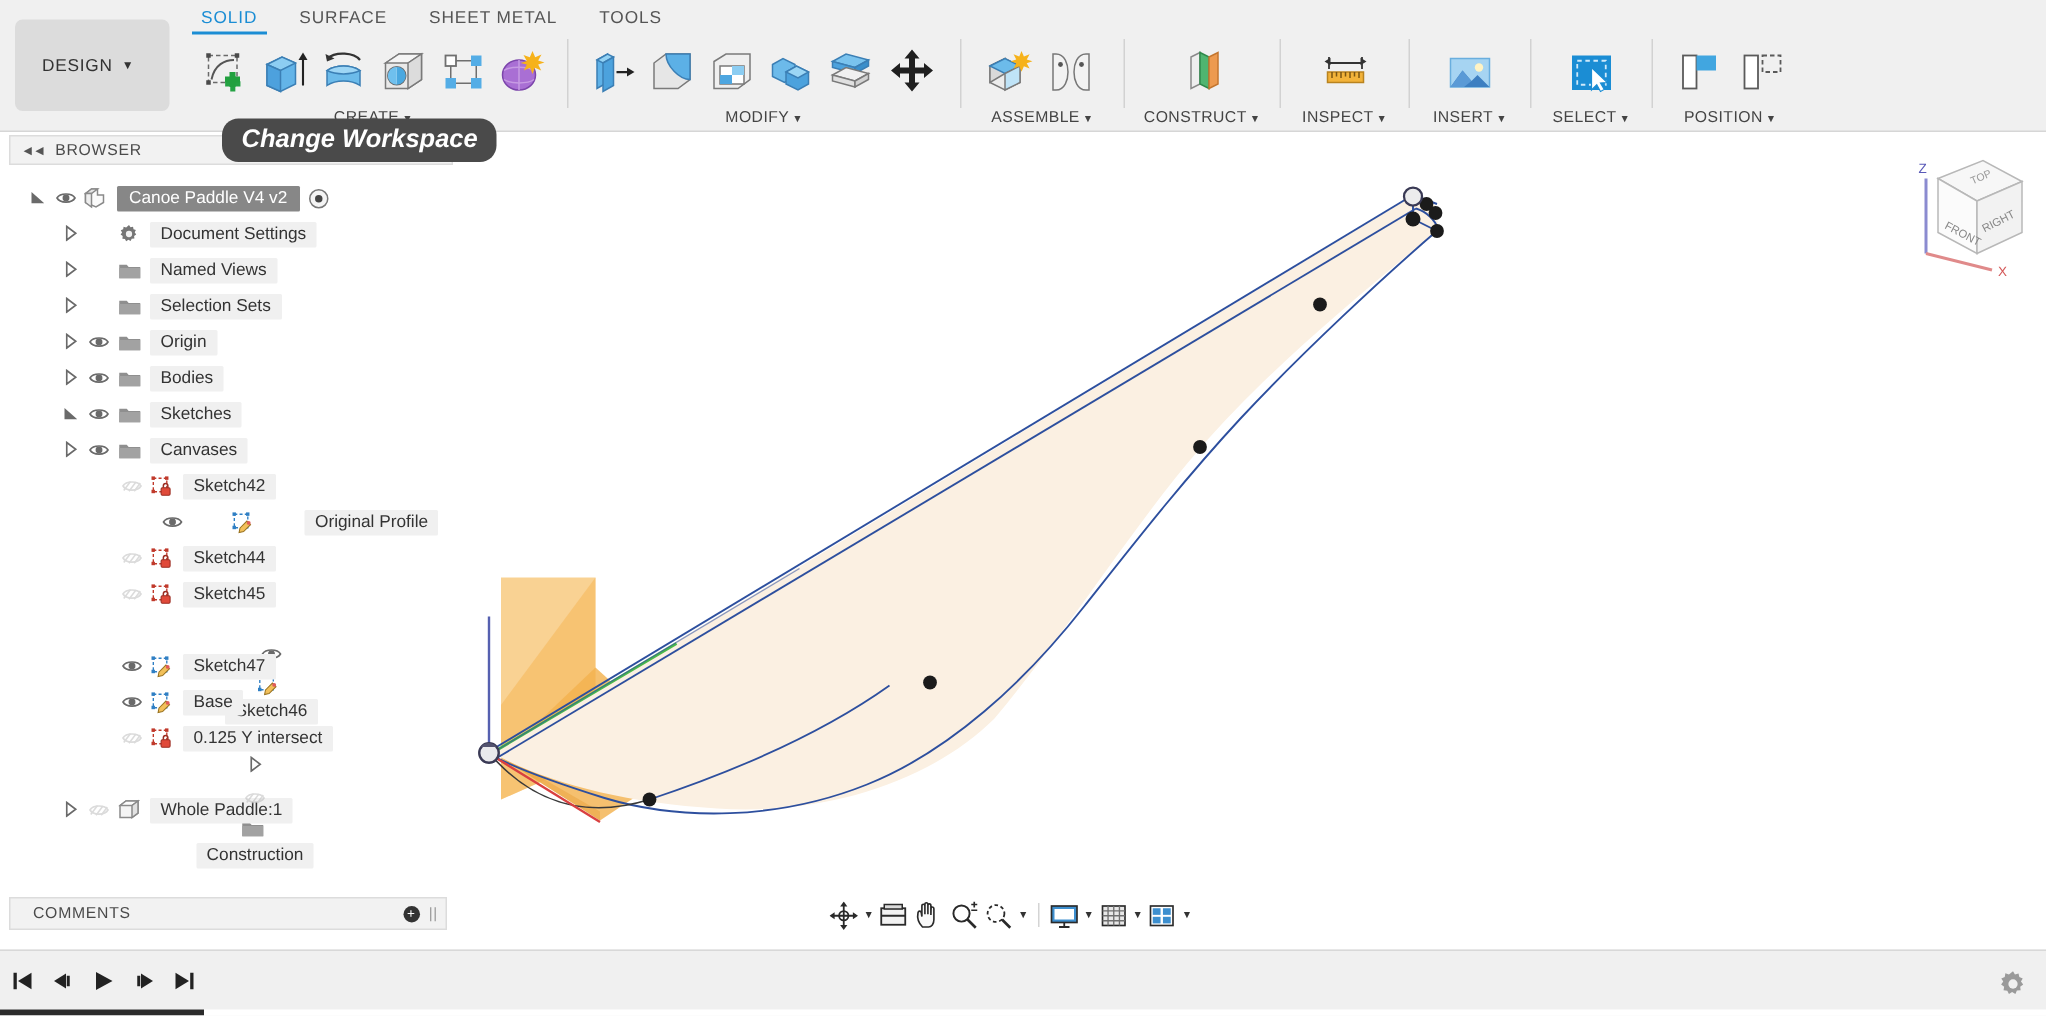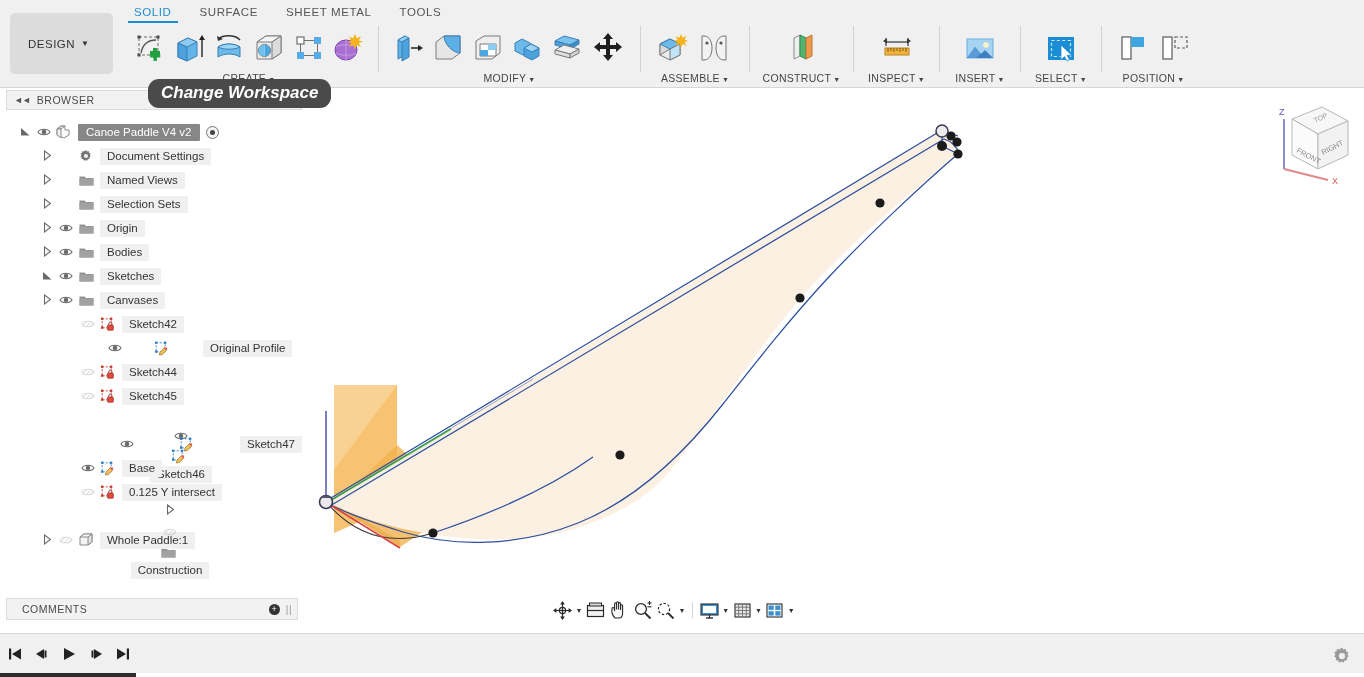--- a/index.html
+++ b/index.html
@@ -670,21 +670,21 @@
               <rect x="2.2" y="1.8" width="9" height="9" fill="none" stroke="#2f7fc4" stroke-width="0.9" stroke-dasharray="2 1.5"></rect>
               <rect x="1" y="0.6" width="2.3" height="2.3" fill="#2f7fc4"></rect>
               <rect x="10" y="0.6" width="2.3" height="2.3" fill="#2f7fc4"></rect>
               <rect x="1" y="9.5" width="2.3" height="2.3" fill="#2f7fc4"></rect>
               <path d="M6 11 L10.6 6.4 L13 8.8 L8.4 13.4 L5.4 14 Z" fill="#f2c05a" stroke="#9a7320" stroke-width="0.7"></path>
               <circle cx="11.8" cy="7.6" r="1.3" fill="#e05a5a"></circle>
             </svg>
           </span>
           <span class="lbl">Sketch46</span>
         </div>
-        <div class="row" style="padding-left: 54px; justify-content: space-between;">
+        <div class="row" style="padding-left: 54px;">
           <span class="arrow"></span>
           <span class="eye">
             <svg width="14" height="14" viewBox="0 0 14 14" style="opacity:1">
               <path d="M1 7 C3 3.4 11 3.4 13 7 C11 10.6 3 10.6 1 7 Z" fill="none" stroke="#6a6a6a" stroke-width="1.1"></path>
               <circle cx="7" cy="7" r="2.3" fill="#6a6a6a"></circle>
             </svg>
           </span>
           <span class="ticon">
             <svg width="16" height="15" viewBox="0 0 16 15">
               <rect x="2.2" y="1.8" width="9" height="9" fill="none" stroke="#2f7fc4" stroke-width="0.9" stroke-dasharray="2 1.5"></rect>

